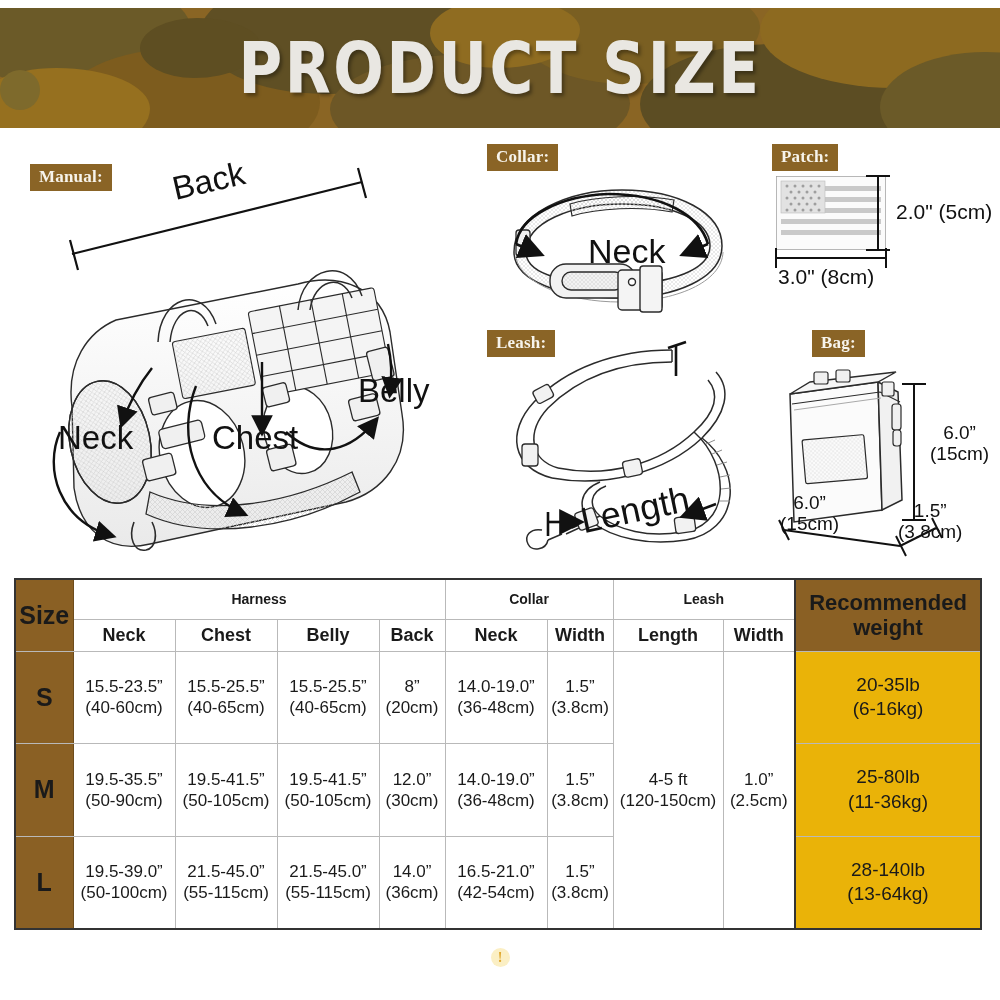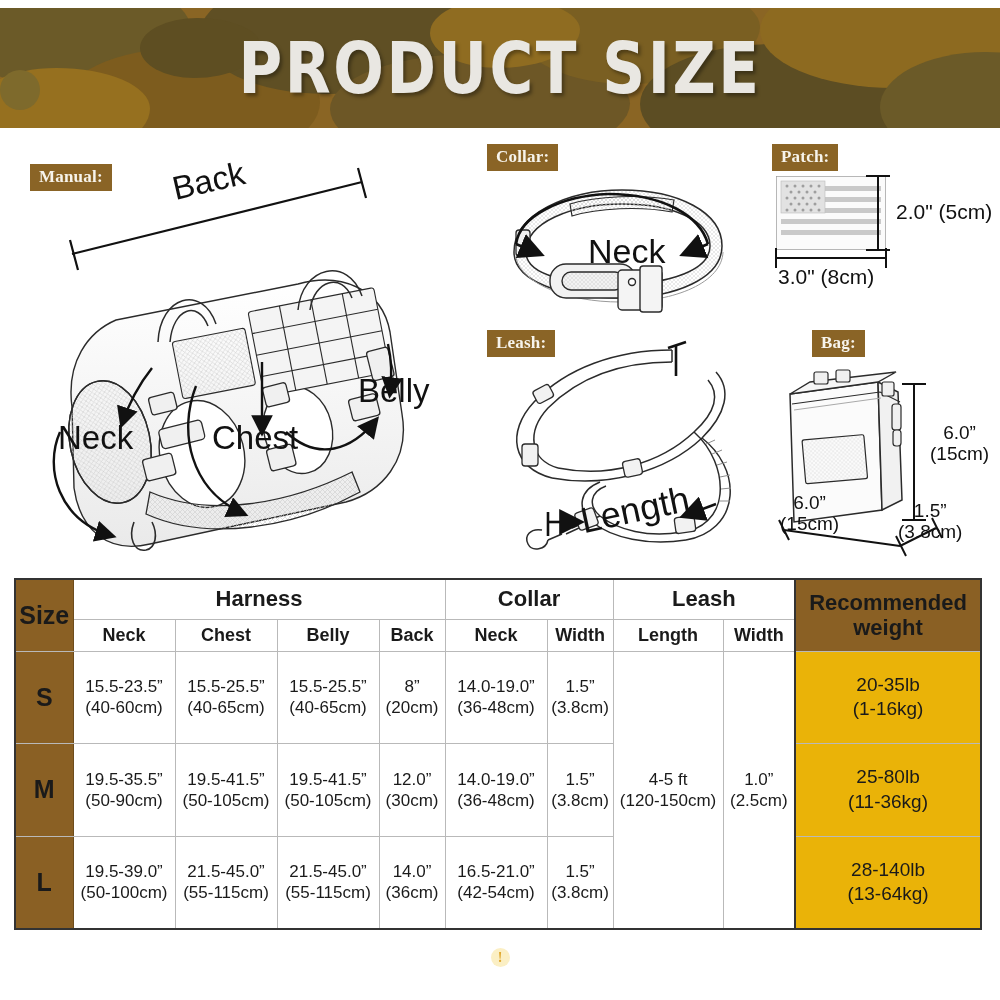--- a/index.html
+++ b/index.html
@@ -73,21 +73,21 @@
     border: 2px solid #333;
     background: #fff;
   }
   table.sizes td, table.sizes th {
     border: 1px solid #b9b9b9;
     text-align: center;
     vertical-align: middle;
     font-family: "Liberation Sans", sans-serif;
     color: #1a1a1a;
   }
-  th.grp { font-size: 22px; font-weight: 700; height: 40px; }
+  th.grp { font-size: 14px; font-weight: 700; height: 40px; }
   th.sub { font-size: 18px; font-weight: 700; height: 32px; }
   td.val { font-size: 17px; line-height: 1.25; font-weight: 400; }
   .sizecell {
     background: #8a6024; color: #f9f6ec;
     font-size: 25px; font-weight: 700;
     border-left: 2px solid #333 !important;
     border-right: 1px solid #6d4c1b !important;
   }
   th.sizehdr {
     background: #8a6024; color: #f9f6ec;
@@ -546,21 +546,21 @@
           <td class="val leashcell" rowspan="3">
             <div>4-5 ft</div>
             <div>(120-150cm)</div>
           </td>
           <td class="val leashcell" rowspan="3">
             <div>1.0”</div>
             <div>(2.5cm)</div>
           </td>
           <td class="weightcell">
             <div>20-35lb</div>
-            <div>(1-16kg)</div>
+            <div>(6-16kg)</div>
           </td>
         </tr>
 
         <tr style="height:86px">
           <td class="sizecell">M</td>
           <td class="val">
             <div>19.5-35.5”</div>
             <div>(50-90cm)</div>
           </td>
           <td class="val">

